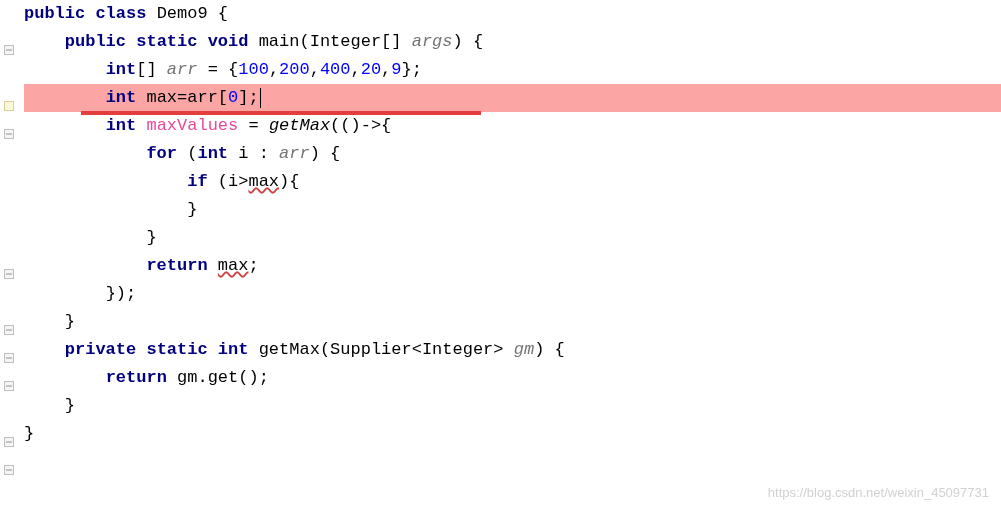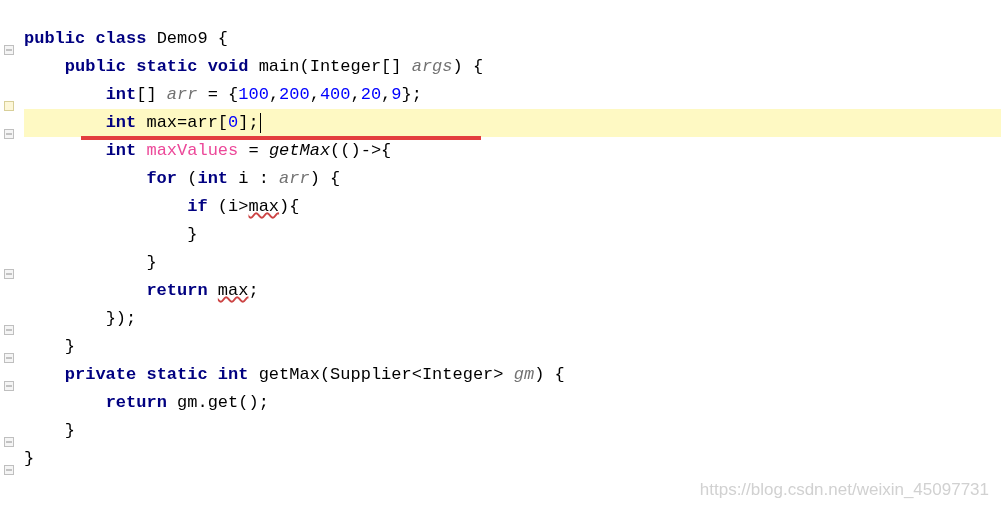--- a/index.html
+++ b/index.html
@@ -7,21 +7,21 @@
     padding: 0;
     font-family: "Consolas", "Monaco", "Courier New", monospace;
     font-size: 17px;
     background: #ffffff;
     position: relative;
     width: 1001px;
     height: 510px;
   }
   .editor {
     position: relative;
-    padding: 25px 0 0 20px;
+    padding: 0 0 0 20px;
   }
   .gutter {
     position: absolute;
     left: 0;
     top: 8px;
     width: 18px;
   }
   .gutter-icon {
     height: 28px;
     display: flex;
@@ -30,21 +30,21 @@
   }
   .code-area {
     margin-left: 4px;
   }
   .line {
     height: 28px;
     line-height: 28px;
     white-space: pre;
   }
   .hl-line {
-    background: #fef9c3;
+    background: #fca5a5;
     position: relative;
   }
   .kw { color: #000080; font-weight: bold; }
   .var { color: #737373; font-style: italic; }
   .method-call { font-style: italic; }
   .num { color: #0000ff; }
   .plain { color: #000000; }
   .gray-var { color: #ec4899; }
   .wavy {
     text-decoration: underline wavy #cc4444;
@@ -66,21 +66,21 @@
     height: 4px;
     background: #e33e3e;
     z-index: 5;
   }
   .watermark {
     position: absolute;
     right: 12px;
     bottom: 10px;
     color: #d1d1d1;
     font-family: Arial, sans-serif;
-    font-size: 17px;
+    font-size: 13px;
   }
 </style>
 </head>
 <body>
 
 <div class="editor">
 
   <div class="gutter">
     <div class="gutter-icon"></div>
     <div class="gutter-icon">

